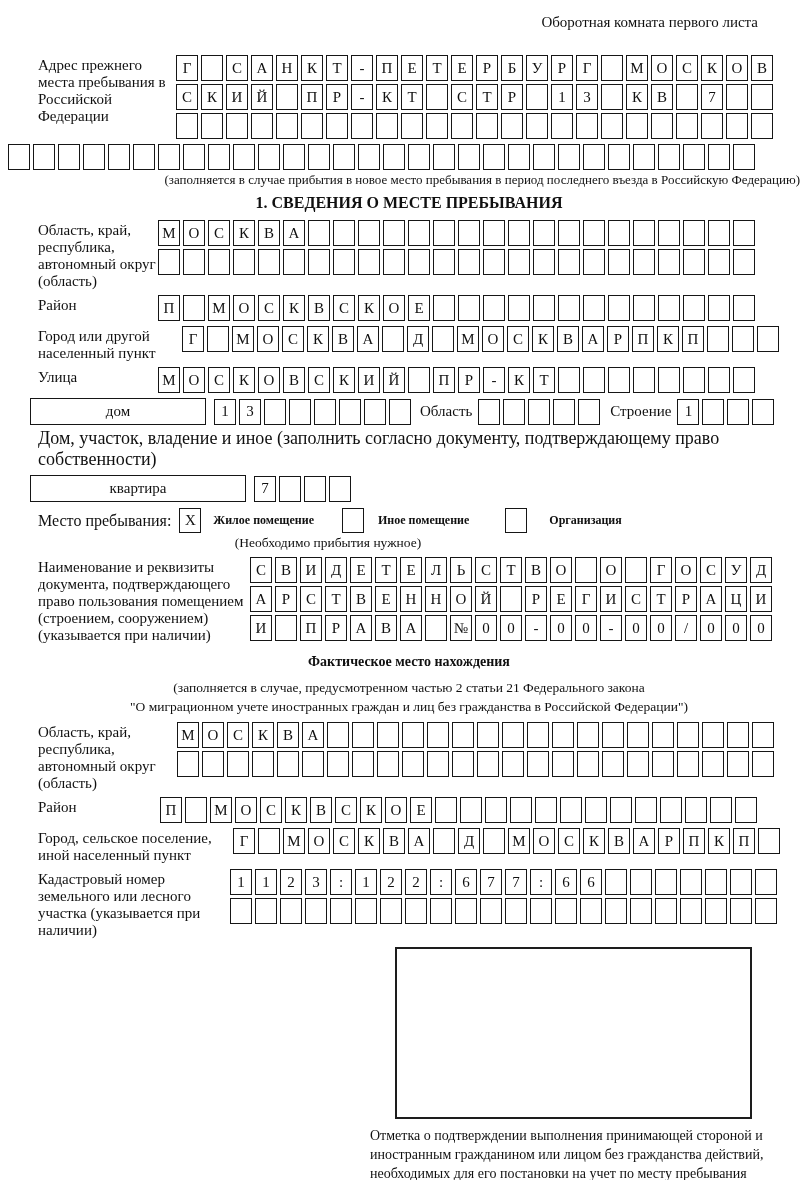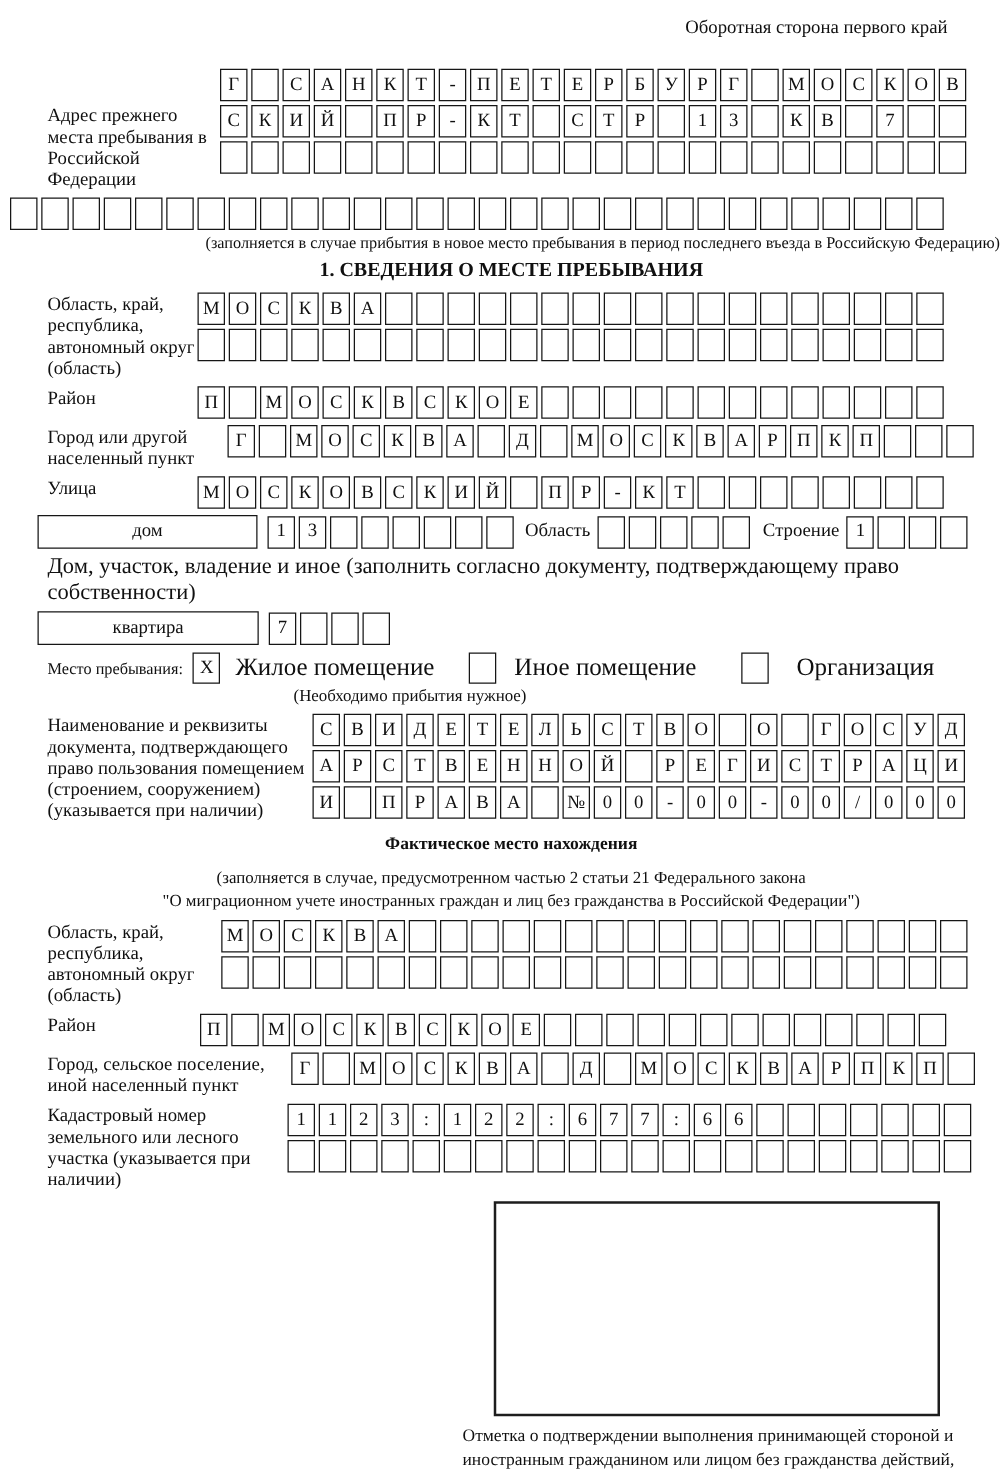--- a/index.html
+++ b/index.html
@@ -1,46 +1,46 @@
 <!DOCTYPE html>
 <html><head>
 <meta charset="utf-8">
 <style>
   html,body{margin:0;padding:0;background:#fff;}
   body{width:800px;height:1180px;font-family:"Liberation Serif","DejaVu Serif",serif;color:#101010;overflow:hidden;}
   .page{padding:14px 0 0 38px;width:762px;}
   .back-note{text-align:right;padding-right:42px;font-size:15px;margin-bottom:24px;}
   .field{display:flex;align-items:flex-start;margin-bottom:5px;}
   .lbl{font-size:15px;line-height:17px;flex-shrink:0;padding-top:2px;}
-  .w138{width:138px;margin-top:28px;} .w120{width:120px;} .w144{width:144px;} .w212{width:212px;}
+  .w138{width:138px;} .w120{width:120px;} .w144{width:144px;} .w212{width:212px;}
   .w139{width:139px;} .w122{width:122px;} .w195{width:195px;} .w192{width:192px;}
   .rows{display:flex;flex-direction:column;gap:3px;}
   .boxrow{display:flex;gap:3px;}
   .cbox{box-sizing:border-box;width:22px;height:26px;border:1.6px solid #161616;display:flex;align-items:center;justify-content:center;font-size:15px;line-height:1;flex:0 0 auto;background:#fff;}
   .fullrow{margin:3px 0 2px -30px;}
   .center-note{text-align:right;font-size:13px;margin:1px 0 4px -20px;}
   .h2{font-weight:bold;text-align:center;font-size:16px;margin:6px 0 8px -20px;}
   .h3{font-weight:bold;text-align:center;font-size:14px;margin:10px 0 8px -20px;}
   .wide-box{box-sizing:border-box;height:27px;border:1.6px solid #161616;display:flex;align-items:center;justify-content:center;font-size:15px;flex:0 0 auto;}
   .inline-row{display:flex;align-items:center;margin:0 0 3px -8px;}
   .caption{font-size:18px;margin:1px 0 5px 0;}
   .chk{box-sizing:border-box;width:22px;height:25px;border:1.6px solid #161616;display:flex;align-items:center;justify-content:center;font-size:15px;flex:0 0 auto;}
   .stay-row{display:flex;align-items:center;margin-top:6px;margin-bottom:2px;}
-  .stay-lbl{font-size:13px;text-align:right;}
-  .opt-lbl{font-size:20px;}
+  .stay-lbl{font-size:16px;text-align:right;}
+  .opt-lbl{font-size:12px;font-weight:bold;}
   .stamp-box{box-sizing:border-box;width:357px;height:172px;border:2px solid #1d1d1d;margin-left:357px;margin-top:8px;}
   .stamp-cap{width:400px;margin-left:332px;font-size:14px;line-height:19px;margin-top:7px;}
   .note2{text-align:center;font-size:13.5px;margin-left:-20px;line-height:19px;}
 </style>
 </head>
 <body>
 
 <div class="page">
 
-  <div class="back-note">Оборотная сторона первого край</div>
+  <div class="back-note">Оборотная комната первого листа</div>
 
   <div class="field">
     <div class="lbl w138">Адрес прежнего места пребывания в Российской Федерации</div>
     <div class="rows">
       <div class="boxrow">
           <div class="cbox">Г</div>
           <div class="cbox"></div>
           <div class="cbox">С</div>
           <div class="cbox">А</div>
           <div class="cbox">Н</div>
@@ -327,21 +327,21 @@
     <div class="boxrow">
         <div class="cbox">1</div>
         <div class="cbox"></div>
         <div class="cbox"></div>
         <div class="cbox"></div>
       </div>
   </div>
   <div class="caption">Дом, участок, владение и иное (заполнить согласно документу, подтверждающему право собственности)</div>
 
   <div class="inline-row">
-    <div class="wide-box" style="width:177px;">квартира</div>
+    <div class="wide-box" style="width:216px;">квартира</div>
     <div style="width:8px;"></div>
     <div class="boxrow">
         <div class="cbox">7</div>
         <div class="cbox"></div>
         <div class="cbox"></div>
         <div class="cbox"></div>
       </div>
   </div>
 
   <div class="stay-row">

